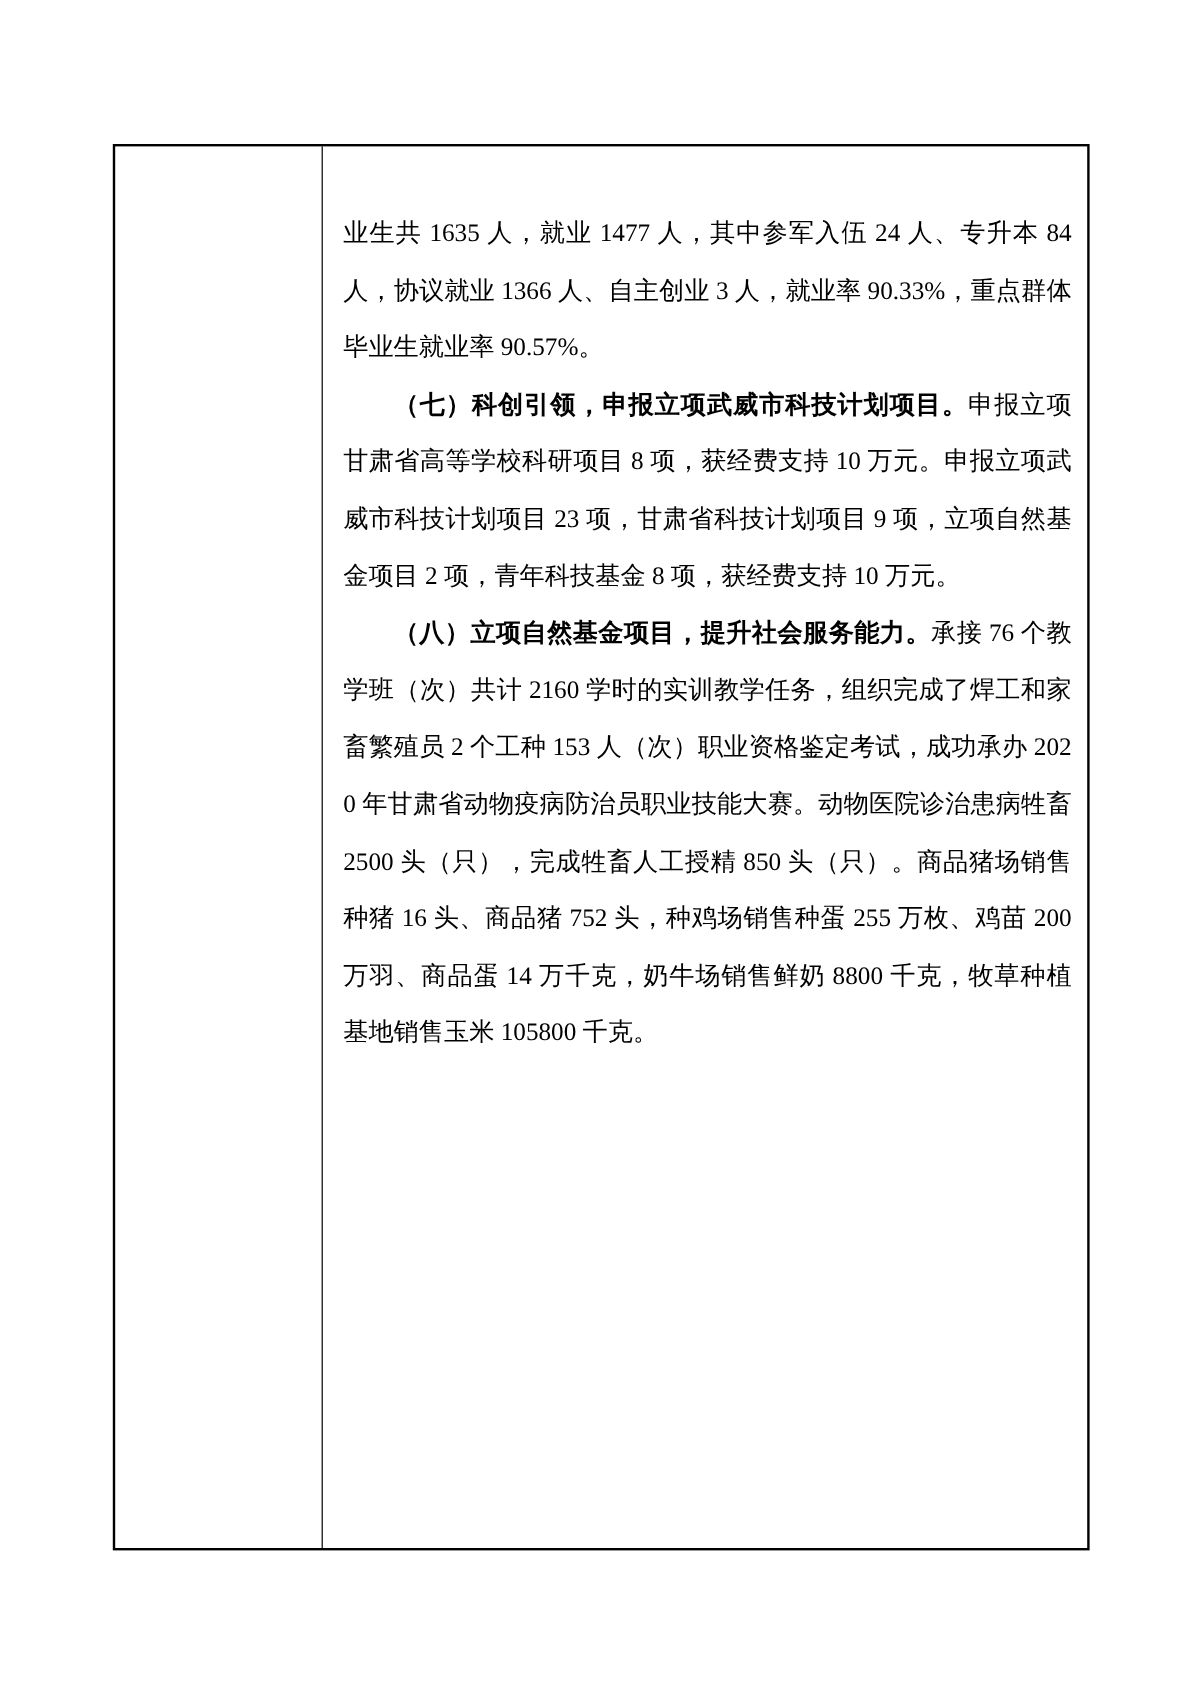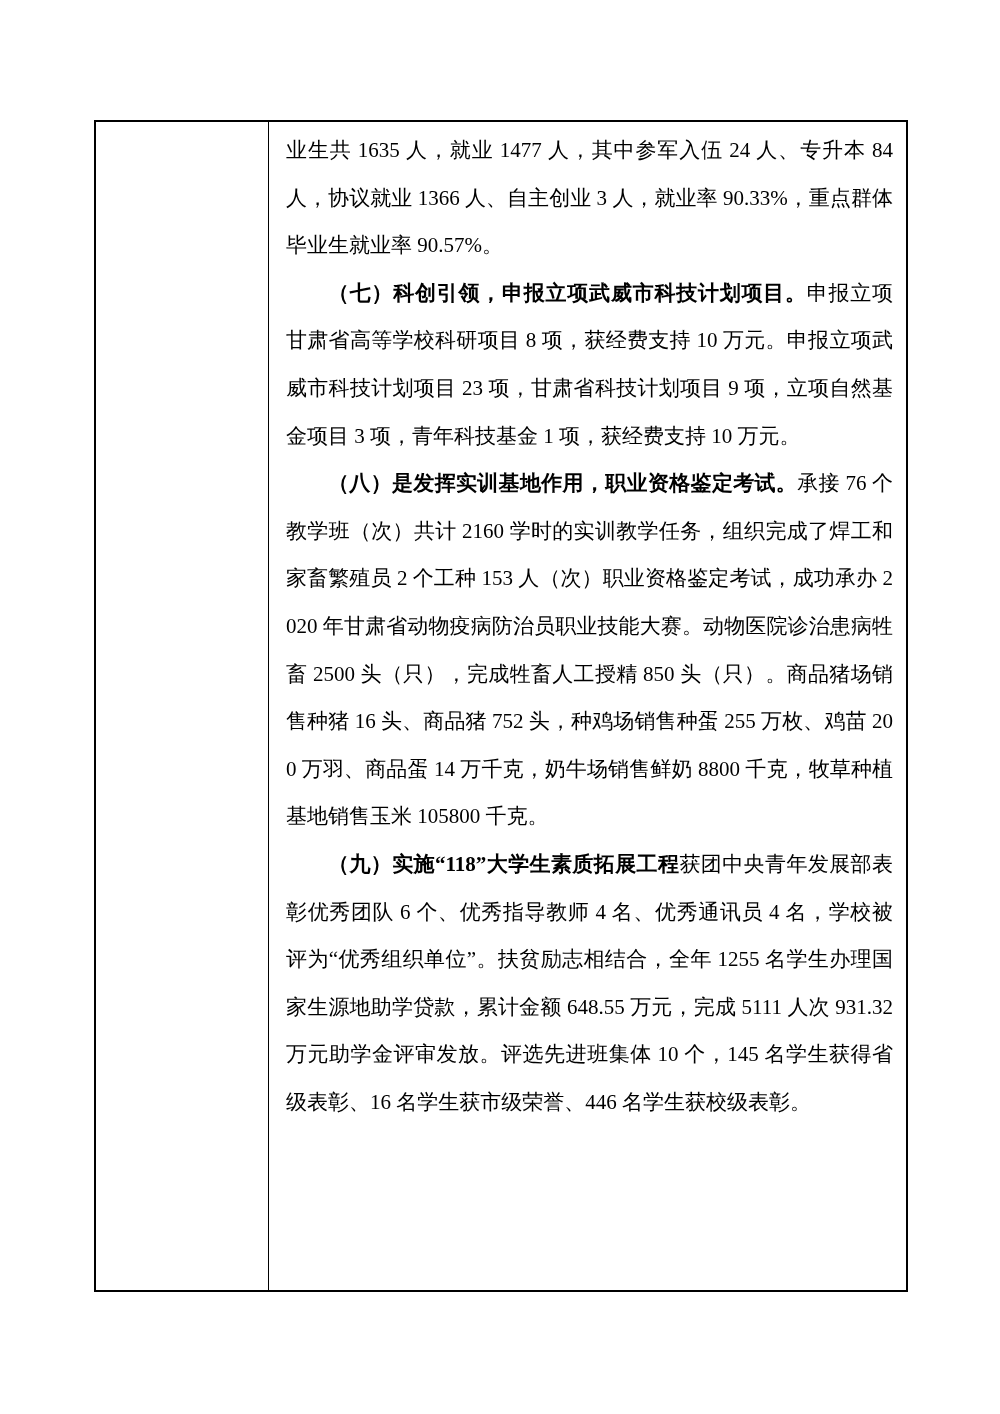--- a/index.html
+++ b/index.html
@@ -29,20 +29,21 @@
     width: 173px;
     flex: 0 0 173px;
     border-right: 1px solid #000000;
     box-sizing: border-box;
   }
   .cell-right {
     flex: 1 1 auto;
     box-sizing: border-box;
     padding: 5px 13px 0 17px;
     overflow: hidden;
+    margin-top: 44px;
   }
   .para {
     margin: 0;
     font-size: 21px;
     line-height: 47.6px;
     text-align: justify;
     text-justify: inter-ideograph;
     word-break: break-all;
   }
   .para.indent {
@@ -57,25 +58,22 @@
 
 <div class="doc-table">
   <div class="cell-left"></div>
   <div class="cell-right">
 
     <p class="para">
       <span>业生共 1635 人，就业 1477 人，其中参军入伍 24 人、专升本 84 人，协议就业 1366 人、自主创业 3 人，就业率 90.33%，重点群体毕业生就业率 90.57%。</span>
     </p>
 
     <p class="para indent">
-      <span class="seg-bold">（七）科创引领，申报立项武威市科技计划项目。</span><span>申报立项甘肃省高等学校科研项目 8 项，获经费支持 10 万元。申报立项武威市科技计划项目 23 项，甘肃省科技计划项目 9 项，立项自然基金项目 3 项，青年科技基金 1 项，获经费支持 10 万元。</span>
+      <span class="seg-bold">（七）科创引领，申报立项武威市科技计划项目。</span><span>申报立项甘肃省高等学校科研项目 8 项，获经费支持 10 万元。申报立项武威市科技计划项目 23 项，甘肃省科技计划项目 9 项，立项自然基金项目 2 项，青年科技基金 8 项，获经费支持 10 万元。</span>
     </p>
 
     <p class="para indent">
-      <span class="seg-bold">（八）是发挥实训基地作用，职业资格鉴定考试。</span><span>承接 76 个教学班（次）共计 2160 学时的实训教学任务，组织完成了焊工和家畜繁殖员 2 个工种 153 人（次）职业资格鉴定考试，成功承办 2020 年甘肃省动物疫病防治员职业技能大赛。动物医院诊治患病牲畜 2500 头（只），完成牲畜人工授精 850 头（只）。商品猪场销售种猪 16 头、商品猪 752 头，种鸡场销售种蛋 255 万枚、鸡苗 200 万羽、商品蛋 14 万千克，奶牛场销售鲜奶 8800 千克，牧草种植基地销售玉米 105800 千克。</span>
+      <span class="seg-bold">（八）立项自然基金项目，提升社会服务能力。</span><span>承接 76 个教学班（次）共计 2160 学时的实训教学任务，组织完成了焊工和家畜繁殖员 2 个工种 153 人（次）职业资格鉴定考试，成功承办 2020 年甘肃省动物疫病防治员职业技能大赛。动物医院诊治患病牲畜 2500 头（只），完成牲畜人工授精 850 头（只）。商品猪场销售种猪 16 头、商品猪 752 头，种鸡场销售种蛋 255 万枚、鸡苗 200 万羽、商品蛋 14 万千克，奶牛场销售鲜奶 8800 千克，牧草种植基地销售玉米 105800 千克。</span>
     </p>
 
-    <p class="para indent">
-      <span class="seg-bold">（九）实施“118”大学生素质拓展工程</span><span>获团中央青年发展部表彰优秀团队 6 个、优秀指导教师 4 名、优秀通讯员 4 名，学校被评为“优秀组织单位”。扶贫励志相结合，全年 1255 名学生办理国家生源地助学贷款，累计金额 648.55 万元，完成 5111 人次 931.32 万元助学金评审发放。评选先进班集体 10 个，145 名学生获得省级表彰、16 名学生获市级荣誉、446 名学生获校级表彰。</span>
-    </p>
 
   </div>
 </div>
 
 </body></html>

